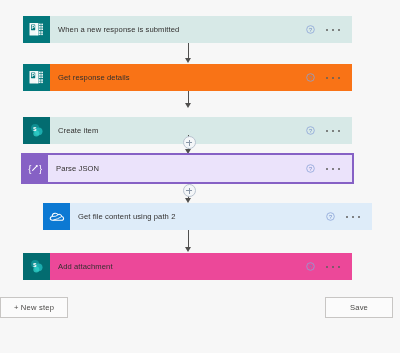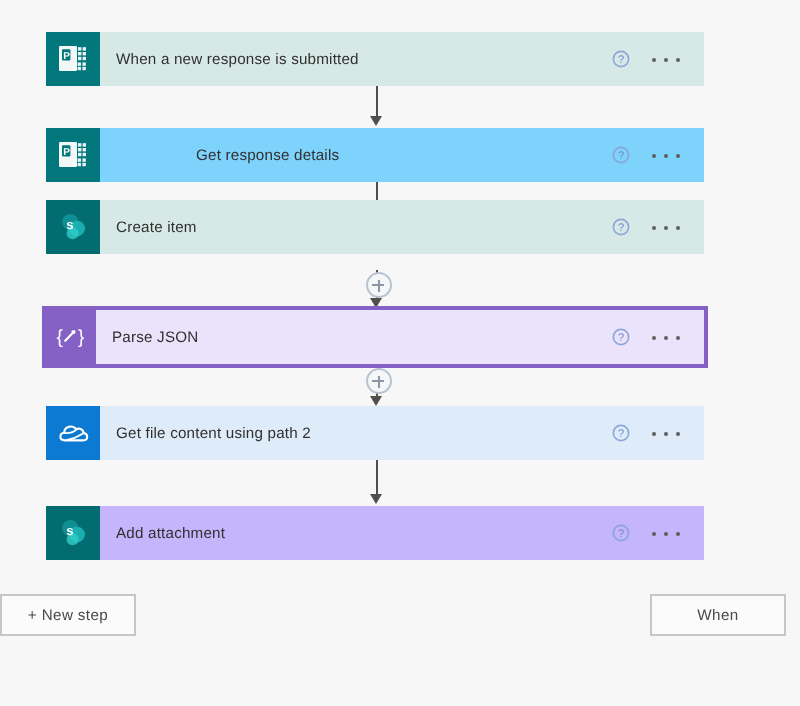--- a/index.html
+++ b/index.html
@@ -208,21 +208,21 @@
           <i></i>
       </span>
     </div>
   </div>
 
   <div class="connector" style="top:43px;height:21px;">
     <div class="line" style="height:16px;"></div>
     <div class="head" style="top:15px;"></div>
   </div>
 
-  <div class="card" style="top:64px;background:#7dd3fc;gap:40px;">
+  <div class="card" style="top:64px;background:#f97316;">
     <div class="card-icon" style="background:#03787c;">
       <svg class="glyph" width="17" height="17" viewBox="0 0 17 17">
         <rect x="1.5" y="2" width="9" height="12.5" rx="0.6" fill="#ffffff" opacity="0.95"></rect>
         <rect x="3" y="3.6" width="4.2" height="5.6" rx="0.4" fill="#03787c"></rect>
         <text x="3.6" y="8.3" font-family="Liberation Sans, sans-serif" font-size="5" font-weight="bold" fill="#ffffff">P</text>
         <g fill="#ffffff" opacity="0.92">
           <rect x="11" y="2.6" width="1.7" height="1.7"></rect>
           <rect x="13.3" y="2.6" width="1.7" height="1.7"></rect>
           <rect x="11" y="5" width="1.7" height="1.7"></rect>
           <rect x="13.3" y="5" width="1.7" height="1.7"></rect>
@@ -251,21 +251,21 @@
           <i></i>
       </span>
     </div>
   </div>
 
   <div class="connector" style="top:91px;height:18px;">
     <div class="line" style="height:13px;"></div>
     <div class="head" style="top:12px;"></div>
   </div>
 
-  <div class="card" style="top:100px;background:#d7e9e7;justify-content:flex-end;">
+  <div class="card" style="top:117px;background:#d7e9e7;justify-content:flex-end;">
     <div class="card-icon" style="background:#036c70;">
       <svg class="glyph" width="17" height="17" viewBox="0 0 17 17">
         <circle cx="7.1" cy="6.0" r="4.0" fill="#0f8f93"></circle>
         <circle cx="10.6" cy="9.3" r="3.9" fill="#1eb7b9" opacity="0.85"></circle>
         <circle cx="8.3" cy="11.6" r="3.0" fill="#2fd0c8" opacity="0.8"></circle>
         <text x="5.1" y="9.3" font-family="Liberation Sans, sans-serif" font-size="6.6" font-weight="bold" fill="#ffffff">s</text>
       </svg>
     </div>
     <div class="card-body">
       <span class="card-title">Create item</span>
@@ -313,21 +313,21 @@
       </span>
     </div>
   </div>
 
   <div class="connector" style="top:185px;height:19px;">
     <div class="line" style="height:14px;"></div>
     <div class="head" style="top:13px;"></div>
   </div>
   <div class="plusbtn" style="top:184px;"></div>
 
-  <div class="card" style="top:203px;background:#deecf9;">
+  <div class="card" style="top:203px;background:#deecf9;margin-left:20px;">
     <div class="card-icon" style="background:#0c79d3;">
       <svg class="glyph" width="18" height="18" viewBox="0 0 18 18">
         <path d="M4.4 12.2 Q2.2 12.2 2.2 10.3 Q2.2 8.6 4.1 8.4 Q4.2 5.6 7.0 5.3 Q9.0 5.1 10.1 6.7 Q10.9 6.1 12.0 6.4 Q13.6 6.8 13.8 8.5 Q15.6 8.8 15.6 10.4 Q15.6 12.2 13.5 12.2 Z" fill="none" stroke="#ffffff" stroke-width="1.05" stroke-linejoin="round"></path>
           <path d="M4.2 8.5 Q8.4 8.8 10.2 6.7" fill="none" stroke="#ffffff" stroke-width="0.9"></path>
           <path d="M5.2 12.1 Q9.6 11.2 13.7 8.6" fill="none" stroke="#ffffff" stroke-width="0.9"></path>
       </svg>
     </div>
     <div class="card-body">
       <span class="card-title">Get file content using path 2</span>
       <span class="help-icon">
@@ -342,21 +342,21 @@
           <i></i>
       </span>
     </div>
   </div>
 
   <div class="connector" style="top:230px;height:23px;">
     <div class="line" style="height:18px;"></div>
     <div class="head" style="top:17px;"></div>
   </div>
 
-  <div class="card" style="top:253px;background:#c4b5fd;">
+  <div class="card" style="top:253px;background:#ec4899;">
     <div class="card-icon" style="background:#036c70;">
       <svg class="glyph" width="17" height="17" viewBox="0 0 17 17">
         <circle cx="7.1" cy="6.0" r="4.0" fill="#0f8f93"></circle>
         <circle cx="10.6" cy="9.3" r="3.9" fill="#1eb7b9" opacity="0.85"></circle>
         <circle cx="8.3" cy="11.6" r="3.0" fill="#2fd0c8" opacity="0.8"></circle>
         <text x="5.1" y="9.3" font-family="Liberation Sans, sans-serif" font-size="6.6" font-weight="bold" fill="#ffffff">s</text>
       </svg>
     </div>
     <div class="card-body">
       <span class="card-title">Add attachment</span>
@@ -369,16 +369,16 @@
       <span class="ellipsis">
         <i></i>
           <i></i>
           <i></i>
       </span>
     </div>
   </div>
 
   <div class="btnrow">
     <button class="flatbtn">+ New step</button>
-    <button class="flatbtn">When</button>
+    <button class="flatbtn">Save</button>
   </div>
 
 </div>
 
 </body></html>

